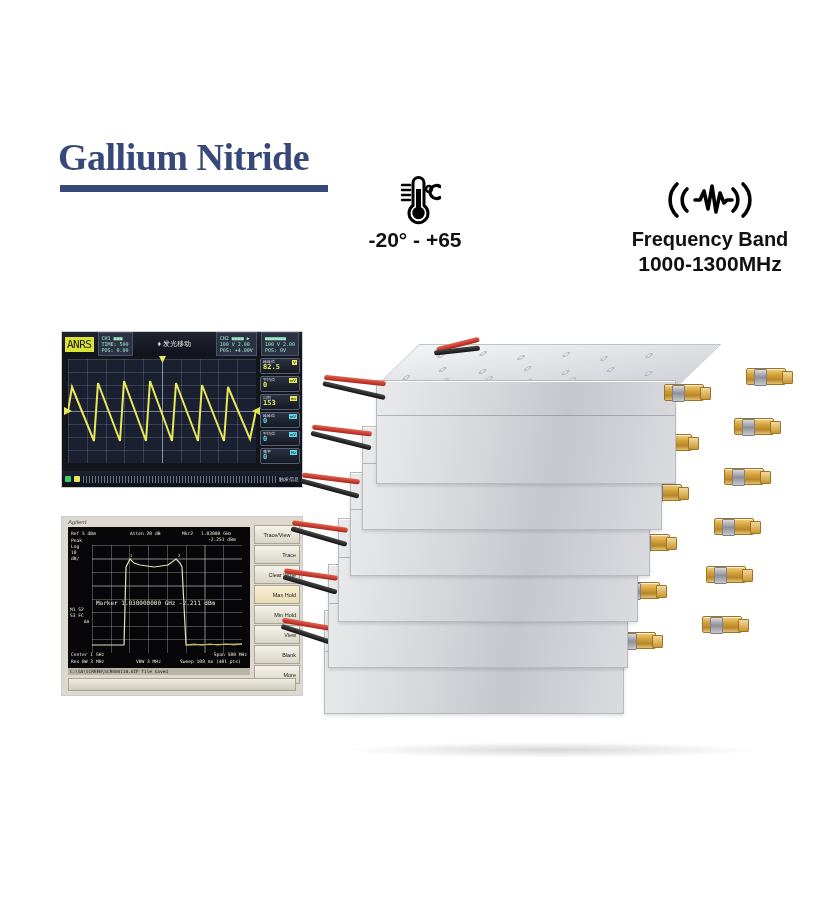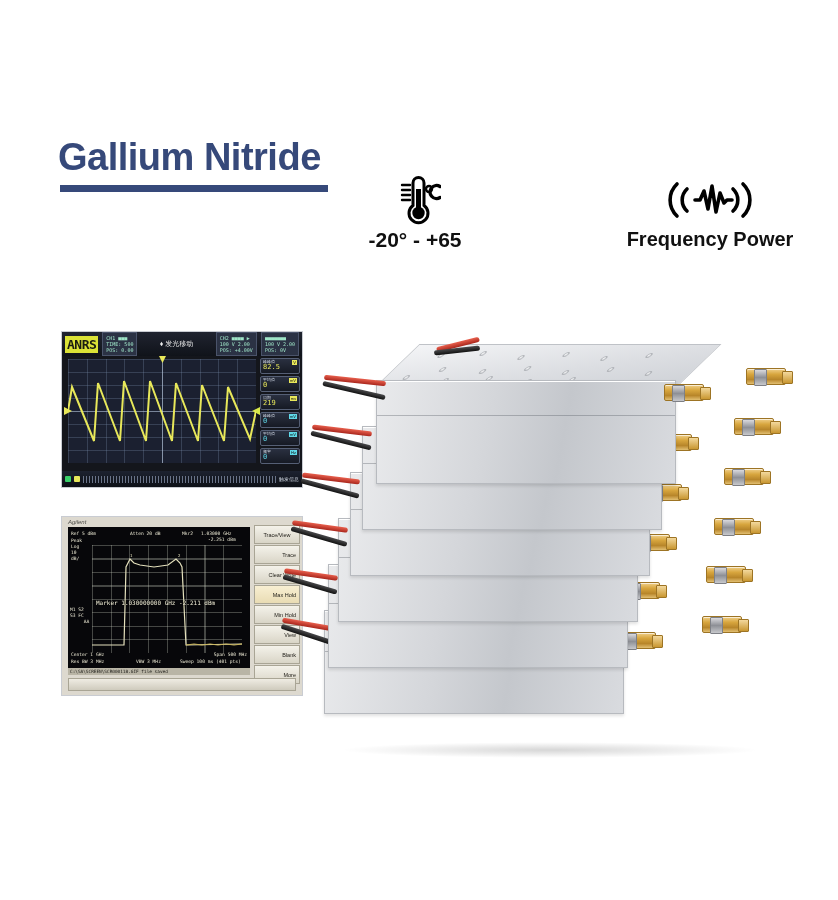--- a/index.html
+++ b/index.html
@@ -23,20 +23,21 @@
     top: 138px;
     width: 290px;
   }
   .title-line1 {
     font-size: 38px;
     font-weight: bold;
     color: #36497a;
     letter-spacing: -0.5px;
     line-height: 1.0;
     white-space: nowrap;
+    font-family: Liberation Serif, serif;
   }
   .title-rule {
     width: 268px;
     height: 7px;
     background: #36497a;
     margin: 9px 0 8px 2px;
   }
   .title-line2 {
     font-size: 38px;
     font-weight: bold;
@@ -103,22 +104,22 @@
     background: linear-gradient(#202430, #10131a);
     display: flex;
     align-items: center;
     padding: 0 3px;
     box-sizing: border-box;
     gap: 4px;
   }
   .scope-logo {
     background: #dbe236;
     color: #1a1c10;
-    font-size: 13px;
-    font-weight: bold;
+    font-size: 11px;
+    font-weight: normal;
     padding: 1px 2px;
     letter-spacing: -0.5px;
     font-family: "DejaVu Sans Mono", monospace;
   }
   .scope-chip {
     background: #2b3244;
     border: 1px solid #4a536a;
     font-size: 5px;
     color: #9fe5c8;
     padding: 2px 3px;
@@ -177,21 +178,21 @@
     padding: 1px 2px;
     box-sizing: border-box;
     height: 16px;
     position: relative;
   }
   .scope-box-hdr {
     font-size: 4px; color: #cfd6e2; line-height: 1;
     font-family: "DejaVu Sans Mono", monospace;
   }
   .scope-box-val {
-    font-size: 7px; color: #e8e85a; font-weight: normal; line-height: 1.1;
+    font-size: 7px; color: #e8e85a; font-weight: bold; line-height: 1.1;
     font-family: "DejaVu Sans Mono", monospace;
   }
   .scope-box-val.cyan { color: #5fd8e8; }
   .scope-box-tag {
     position: absolute; right: 2px; top: 1px;
     background: #e8e85a; color: #101010;
     font-size: 4px; padding: 0 1px; line-height: 1.3;
   }
   .scope-box-tag.cyan { background: #5fd8e8; }
   .scope-bottom {
@@ -404,21 +405,22 @@
       <svg width="106" height="48" viewBox="0 0 106 48">
         <g fill="none" stroke="#000" stroke-width="3.6" stroke-linecap="round">
           <path d="M20 8 A22 22 0 0 0 20 40"></path>
           <path d="M30 13 A15 15 0 0 0 30 35"></path>
           <path d="M86 8 A22 22 0 0 1 86 40"></path>
           <path d="M76 13 A15 15 0 0 1 76 35"></path>
         </g>
         <path d="M38 24 H43 L47 15 L51 33 L55 10 L59 36 L63 17 L67 27 L70 24 H75" fill="none" stroke="#000" stroke-width="3.6" stroke-linejoin="round" stroke-linecap="round"></path>
       </svg>
     </div>
-    <div class="spec-label">Frequency Power</div>
+    <div class="spec-label">Frequency Band</div>
+    <div class="spec-value">1000-1300MHz</div>
   </div>
 
 </div>
 
 <div class="scope">
   <div class="scope-top">
     <div>
       <div class="scope-logo">ANRS</div>
     </div>
     <div class="scope-chip">
@@ -456,21 +458,21 @@
       <div class="scope-box-val">82.5</div>
       <div class="scope-box-tag">V</div>
     </div>
     <div class="scope-box">
       <div class="scope-box-hdr">平均值</div>
       <div class="scope-box-val">0</div>
       <div class="scope-box-tag">mV</div>
     </div>
     <div class="scope-box">
       <div class="scope-box-hdr">周期</div>
-      <div class="scope-box-val">219</div>
+      <div class="scope-box-val">153</div>
       <div class="scope-box-tag">ms</div>
     </div>
     <div class="scope-box">
       <div class="scope-box-hdr">峰峰值</div>
       <div class="scope-box-val cyan">0</div>
       <div class="scope-box-tag cyan">mV</div>
     </div>
     <div class="scope-box">
       <div class="scope-box-hdr">平均值</div>
       <div class="scope-box-val cyan">0</div>

